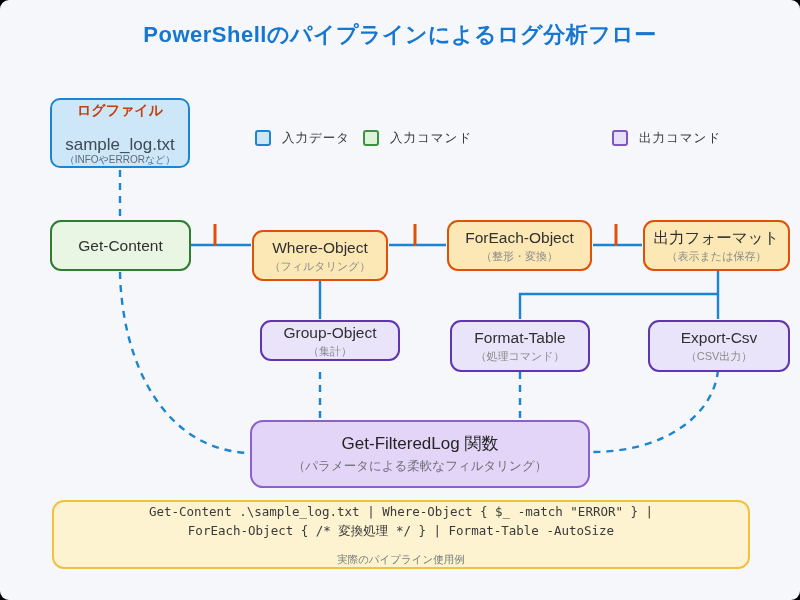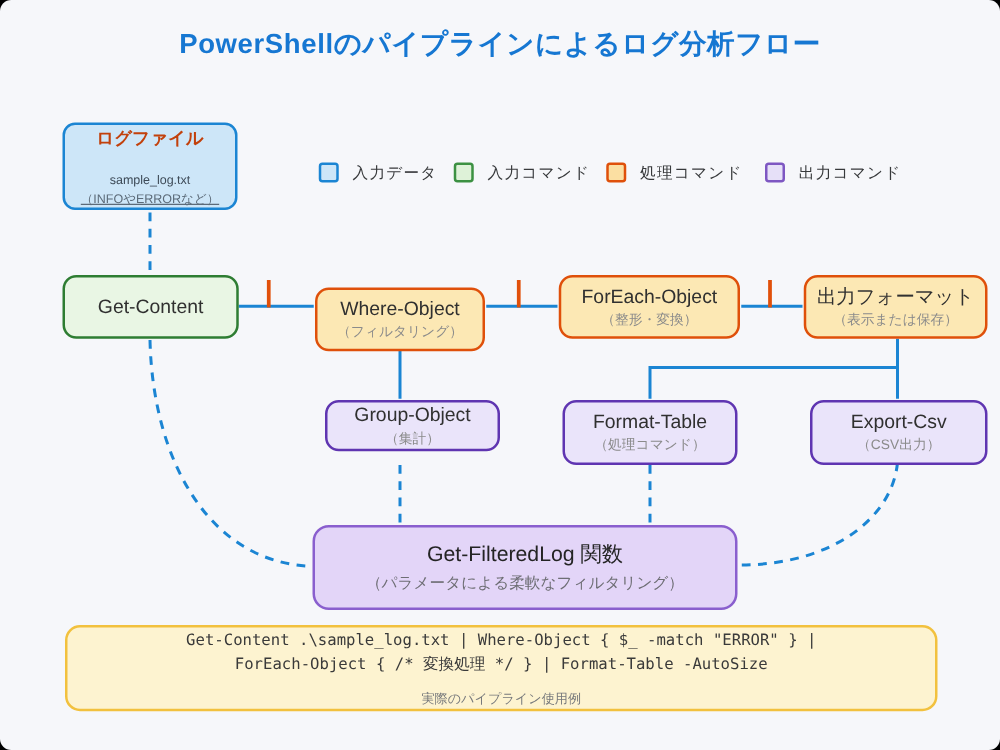--- a/index.html
+++ b/index.html
@@ -21,22 +21,22 @@
   .node{position:absolute;display:flex;flex-direction:column;align-items:center;justify-content:center;
         border-radius:11px;border:2.5px solid;text-align:center;}
   .node .nl{font-size:15.5px;color:var(--text);line-height:19px;white-space:nowrap;}
   .node .ns{font-size:11px;color:var(--sub);line-height:15px;margin-top:2px;white-space:nowrap;text-align:center;}
   .blue-node{background:var(--blue-bg);border-color:var(--blue-bd);}
   .green-node{background:var(--green-bg);border-color:var(--green-bd);}
   .orange-node{background:var(--orange-bg);border-color:var(--orange-bd);}
   .purple-node{background:var(--purple-bg);border-color:var(--purple-bd);}
   .logfile{left:50px;top:98px;width:140px;height:70px;border-radius:10px;}
   .logfile .lf-title{font-size:14px;font-weight:700;color:#c2410c;line-height:18px;}
-  .logfile .lf-file{font-size:10px;color:#3d4a57;line-height:15px;margin-top:18px;}
-  .logfile .lf-note{font-size:10px;color:#5c6b79;line-height:13px;margin-top:1px;text-decoration:underline;}
+  .logfile .lf-file{font-size:17px;color:#3d4a57;line-height:15px;margin-top:18px;}
+  .logfile .lf-note{font-size:10px;color:#5c6b79;line-height:13px;margin-top:1px;}
   .legend-item{position:absolute;top:129px;display:flex;align-items:center;gap:11px;height:18px;}
   .swatch{width:16px;height:16px;border-radius:3px;border:2px solid;display:inline-block;}
   .sw-blue{background:var(--blue-bg);border-color:var(--blue-bd);}
   .sw-green{background:#def2d8;border-color:#3c9142;}
   .sw-orange{background:#fbdfa2;border-color:var(--orange-bd);}
   .sw-purple{background:#e6e0f8;border-color:#7e57c2;}
   .legend-label{font-size:12.5px;color:#37393b;letter-spacing:1px;white-space:nowrap;}
   .func{left:250px;top:420px;width:340px;height:68px;background:var(--func-bg);
         border-color:var(--func-bd);border-radius:13px;}
   .func .fn-title{font-size:17px;color:#242424;line-height:22px;}
@@ -83,24 +83,20 @@
   </div>
 
   <div class="legend-item" style="left:255px">
     <span class="swatch sw-blue"></span>
     <span class="legend-label">入力データ</span>
   </div>
   <div class="legend-item" style="left:363px">
     <span class="swatch sw-green"></span>
     <span class="legend-label">入力コマンド</span>
   </div>
-  <div class="legend-item" style="left:485px">
-    <span class="swatch sw-orange"></span>
-    <span class="legend-label">処理コマンド</span>
-  </div>
   <div class="legend-item" style="left:612px">
     <span class="swatch sw-purple"></span>
     <span class="legend-label">出力コマンド</span>
   </div>
 
   <div class="node green-node" style="left:50px;top:220px;width:141px;height:51px;">
     <div class="nl">Get-Content</div>
   </div>
   <div class="node orange-node" style="left:252px;top:230px;width:136px;height:51px;">
     <div class="nl">Where-Object</div>

